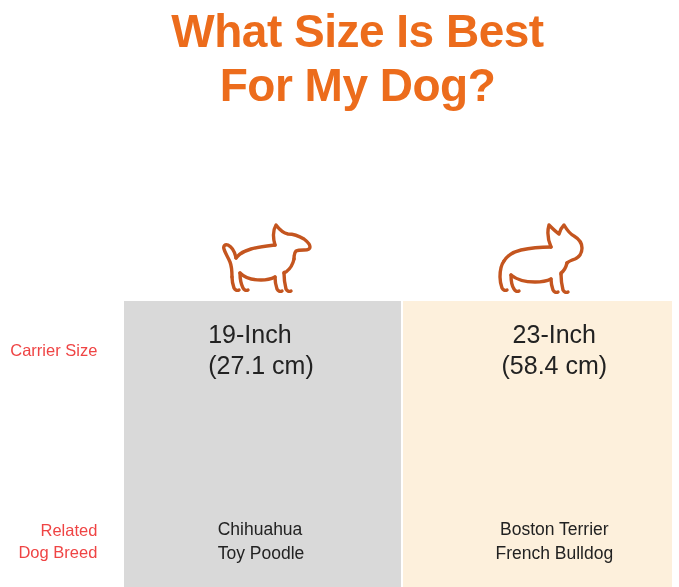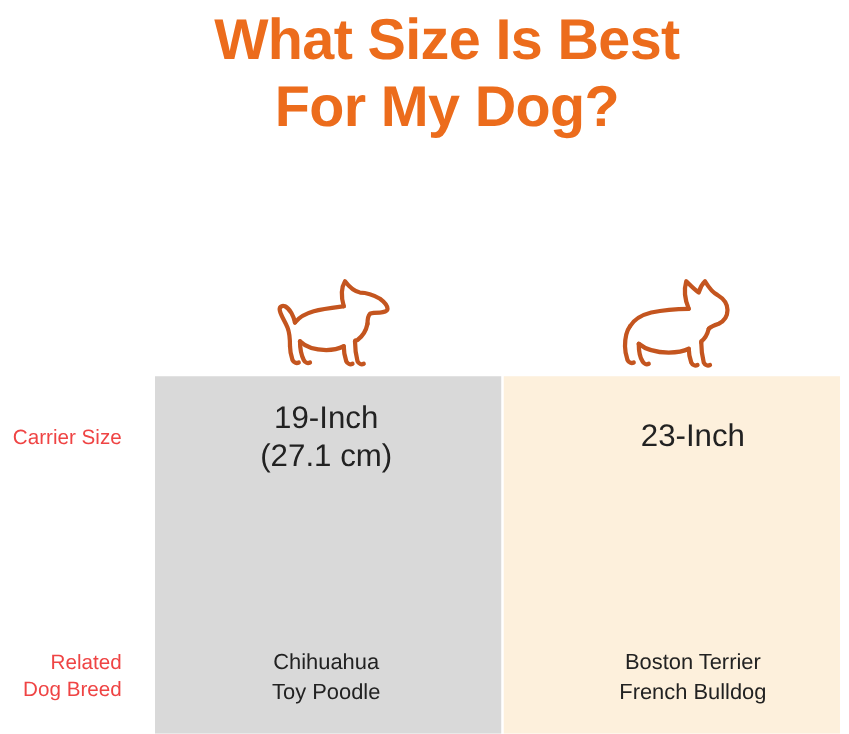--- a/index.html
+++ b/index.html
@@ -105,21 +105,20 @@
     justify-content: flex-end;
     padding-right: 19px;
     color: #ef4444;
     font-size: 16.5px;
     line-height: 22px;
     text-align: right;
   }
   .cell-small {
     width: 312px;
     justify-content: center;
-    text-align: center;
     color: #222222;
   }
   .cell-large {
     width: 269px;
     justify-content: center;
     text-align: center;
     color: #222222;
     margin-left: 24px;
   }
   .v-big   { font-size: 25px; line-height: 31px; }
@@ -209,20 +208,21 @@
       </div>
       <div class="cell cell-small v-big">
         <div>
           <span>19-Inch</span>
           <span>(27.1 cm)</span>
         </div>
       </div>
       <div class="cell cell-large v-big">
         <div>
           <span>23-Inch</span>
+          <span>(58.4 cm)</span>
         </div>
       </div>
     </div>
 
 
     <div class="row row-3">
       <div class="cell cell-label">
         <div>
           <span>Related</span>
           <span>Dog Breed</span>

